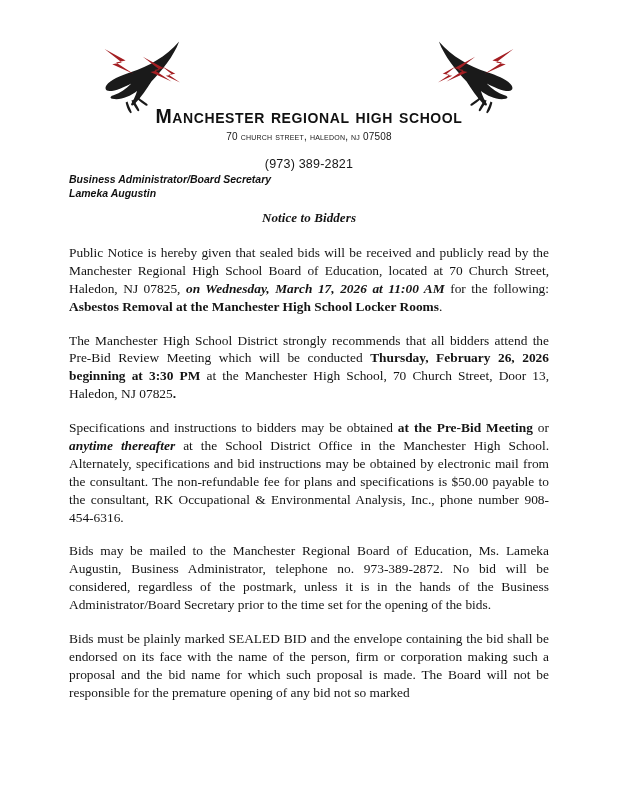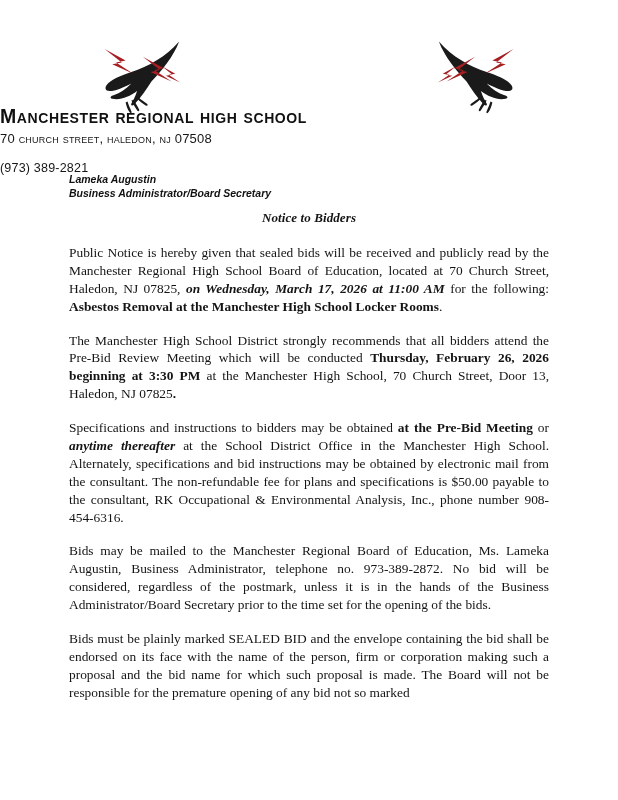--- a/index.html
+++ b/index.html
@@ -31,35 +31,36 @@
   .logo svg { width: 100%; height: 100%; display: block; }
   .logo-left  { left: 80px; }
   .logo-right { left: 420px; }
   .logo-right svg { transform: scaleX(-1); }
 
   .masthead {
     position: absolute;
     top: 106px;
     left: 0;
     right: 0;
+    text-align: center;
   }
   .school-name {
     font-family: "Liberation Sans", "DejaVu Sans", sans-serif;
     font-weight: bold;
     font-size: 19.5px;
     letter-spacing: 0.6px;
     font-variant: small-caps;
     text-transform: lowercase;
     color: #111111;
     line-height: 1.1;
   }
   .school-name::first-letter { text-transform: uppercase; }
   .school-address {
     font-family: "Liberation Sans", "DejaVu Sans", sans-serif;
-    font-size: 13px;
+    font-size: 10px;
     font-variant: small-caps;
     text-transform: lowercase;
     letter-spacing: 0.2px;
     color: #161616;
     margin-top: 4px;
   }
   .school-phone {
     font-family: "Liberation Sans", "DejaVu Sans", sans-serif;
     font-size: 12.5px;
     letter-spacing: 0.2px;
@@ -144,22 +145,22 @@
     </div>
 
     <div class="masthead">
       <div class="school-name">Manchester Regional High School</div>
       <div class="school-address">70 Church Street, Haledon, NJ 07508</div>
       <div class="school-phone">(973) 389-2821</div>
     </div>
   </div>
 
   <div class="admin-block">
+    <div>Business Administrator/Board Secretary</div>
     <div>Lameka Augustin</div>
-    <div>Business Administrator/Board Secretary</div>
   </div>
 
   <div class="body-area">
 
     <div class="notice-title">Notice to Bidders</div>
 
     <p class="para"><span>Public Notice is hereby given that sealed bids will be received and publicly read by the Manchester Regional High School Board of Education, located at 70 Church Street, Haledon, NJ 07825, </span><span class="bi">on Wednesday, March 17, 2026 at 11:00 AM</span><span> for the following:  </span><b>Asbestos Removal at the Manchester High School Locker Rooms</b><span>.</span></p>
 
     <p class="para"><span>The Manchester High School District strongly recommends that all bidders attend the Pre-Bid Review Meeting which will be conducted </span><b>Thursday, February 26, 2026 beginning at 3:30 PM</b><span> at the Manchester High School, 70 Church Street, Door 13, Haledon, NJ 07825</span><b>.</b></p>
 

